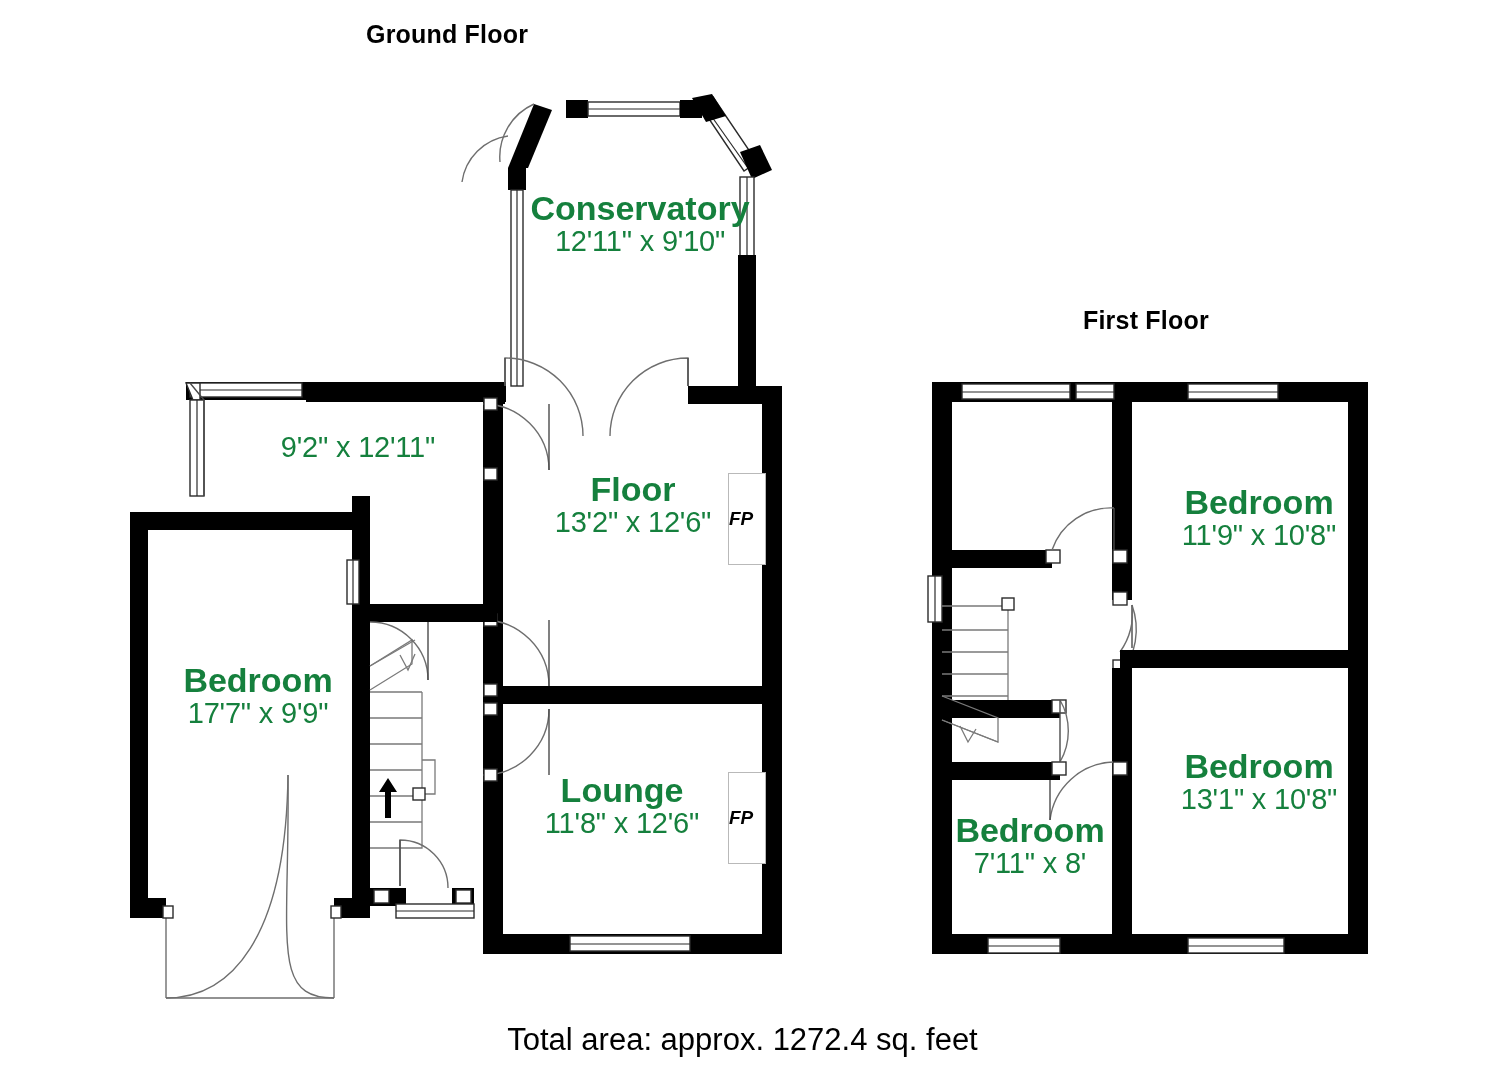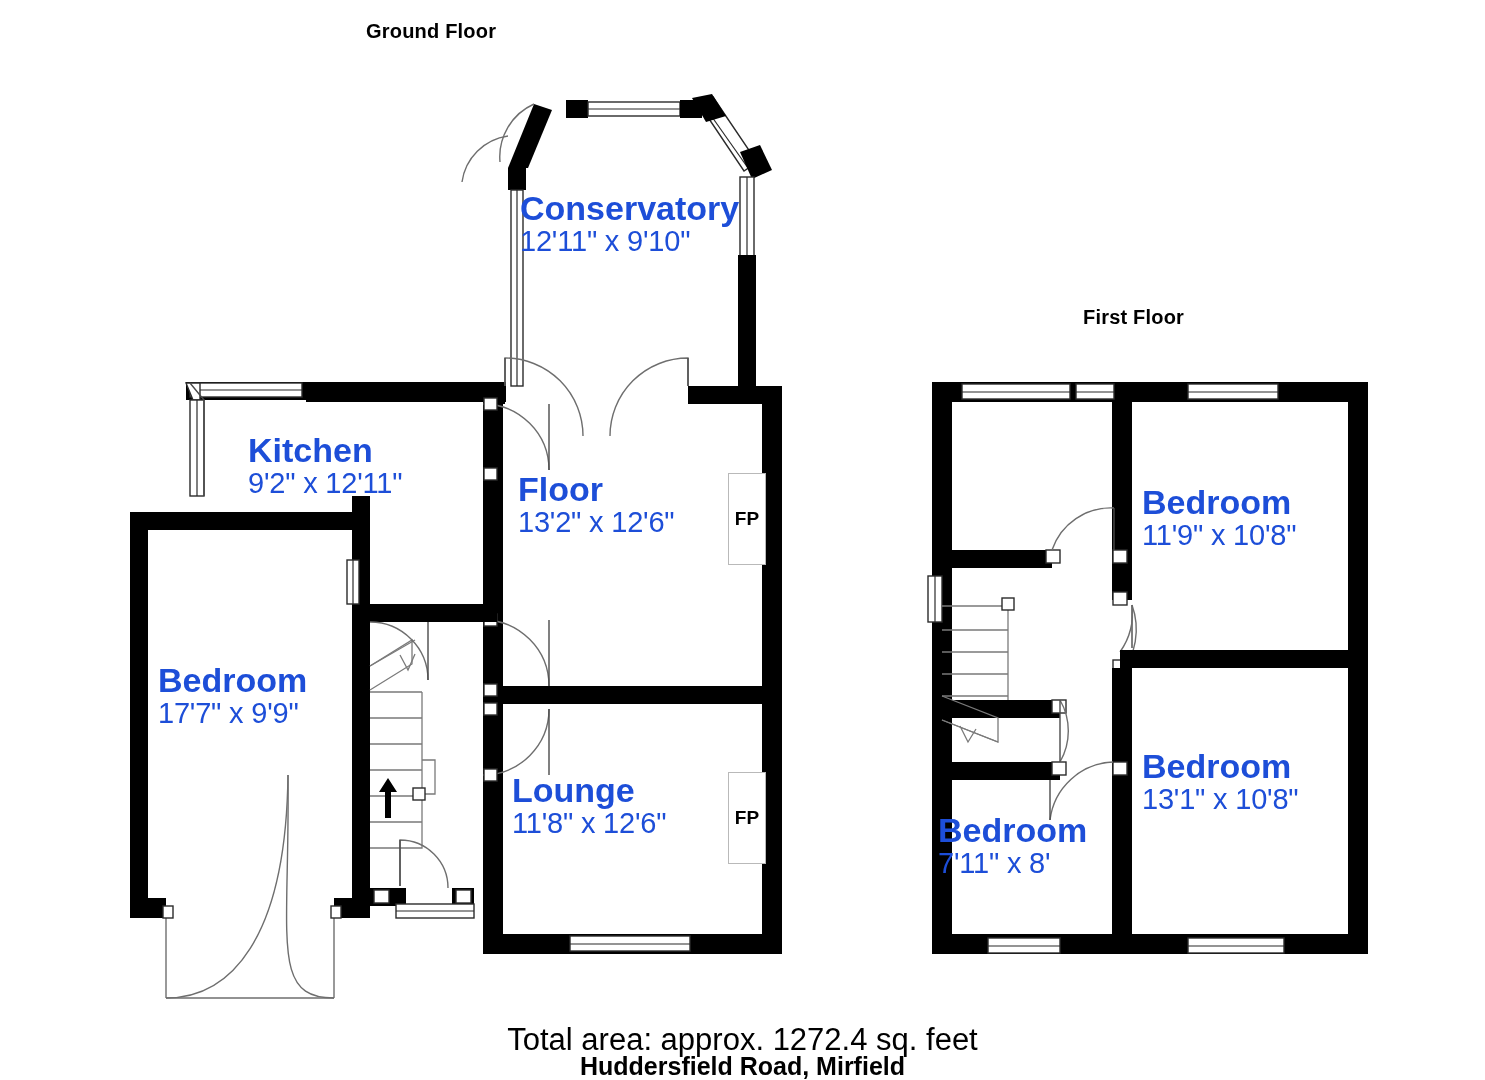--- a/index.html
+++ b/index.html
@@ -14,34 +14,35 @@
   }
   #page {
     position: relative;
     width: 1485px;
     height: 1080px;
     background: #ffffff;
     overflow: hidden;
   }
   .floor-title {
     position: absolute;
-    font-size: 20px;
+    font-size: 25px;
     font-weight: bold;
     letter-spacing: 0.2px;
     white-space: nowrap;
     color: #000;
   }
   #ground-floor-title { left: 366px; top: 20px; }
   #first-floor-title  { left: 1083px; top: 306px; }
 
   .room-label {
     position: absolute;
+    text-align: center;
     white-space: nowrap;
     line-height: 1.06;
-    color: #1d4ed8;
+    color: #15803d;
   }
   .room-label .rname {
     display: block;
     font-size: 34px;
     font-weight: bold;
     letter-spacing: 0px;
   }
   .room-label .rdim {
     display: block;
     font-size: 29px;
@@ -50,21 +51,21 @@
   }
   .room-label.two-line .rname { line-height: 1.04; }
 
   .fp-box {
     position: absolute;
     border: 1.5px solid #b9b9b9;
     background: #ffffff;
     box-sizing: border-box;
     display: flex;
     align-items: center;
-    justify-content: center;
+    font-style: italic;
   }
   .fp-box span {
     font-size: 19px;
     font-weight: bold;
     color: #000;
   }
 
   .footer {
     position: absolute;
     width: 100%;
@@ -292,21 +293,20 @@
   <div class="floor-title" id="ground-floor-title">Ground Floor</div>
 
   <div class="floor-title" id="first-floor-title">First Floor</div>
 
   <div class="room-label" style="left:520px; top:190px; width:240px;">
     <span class="rname">Conservatory</span>
     <span class="rdim">12'11" x 9'10"</span>
   </div>
 
   <div class="room-label" style="left:248px; top:432px; width:220px;">
-    <span class="rname">Kitchen</span>
     <span class="rdim">9'2" x 12'11"</span>
   </div>
 
   <div class="room-label two-line" style="left:518px; top:472px; width:230px;">
     <span class="rname">Floor</span>
     <span class="rdim">13'2" x 12'6"</span>
   </div>
 
   <div class="room-label" style="left:158px; top:662px; width:200px;">
     <span class="rname">Bedroom</span>
@@ -335,15 +335,14 @@
     <span class="rname">Bedroom</span>
     <span class="rdim">13'1" x 10'8"</span>
   </div>
 
   <div class="room-label" style="left:938px; top:812px; width:184px;">
     <span class="rname">Bedroom</span>
     <span class="rdim">7'11" x 8'</span>
   </div>
 
   <div class="footer" id="total-area">Total area: approx. 1272.4 sq. feet</div>
-  <div class="footer" id="address">Huddersfield Road, Mirfield</div>
 
 </div>
 
 </body></html>

